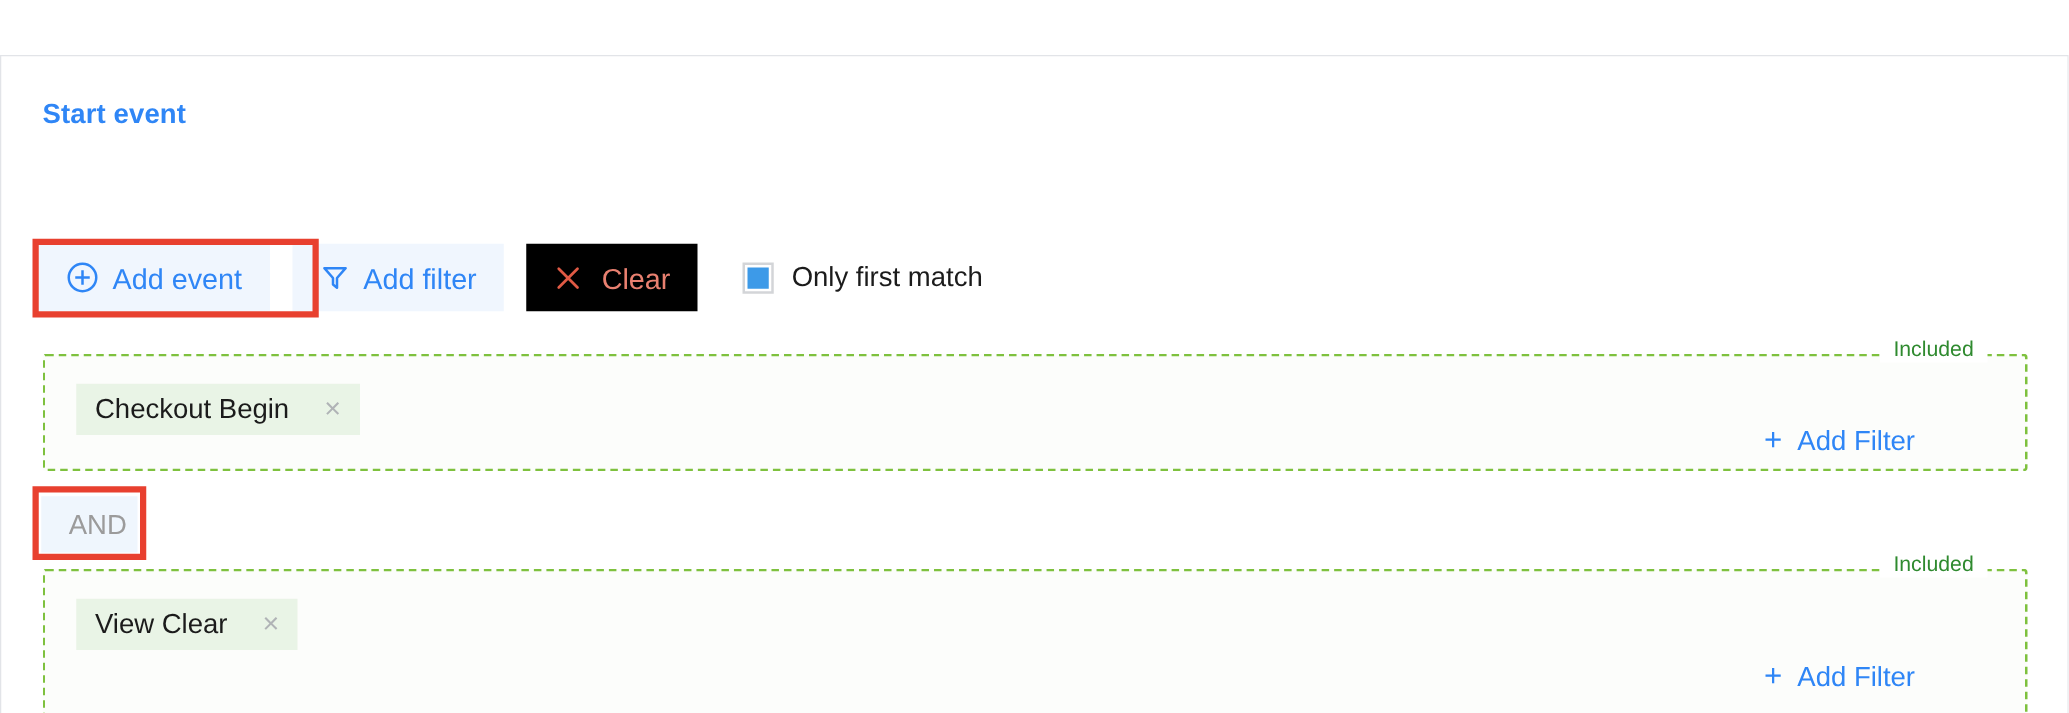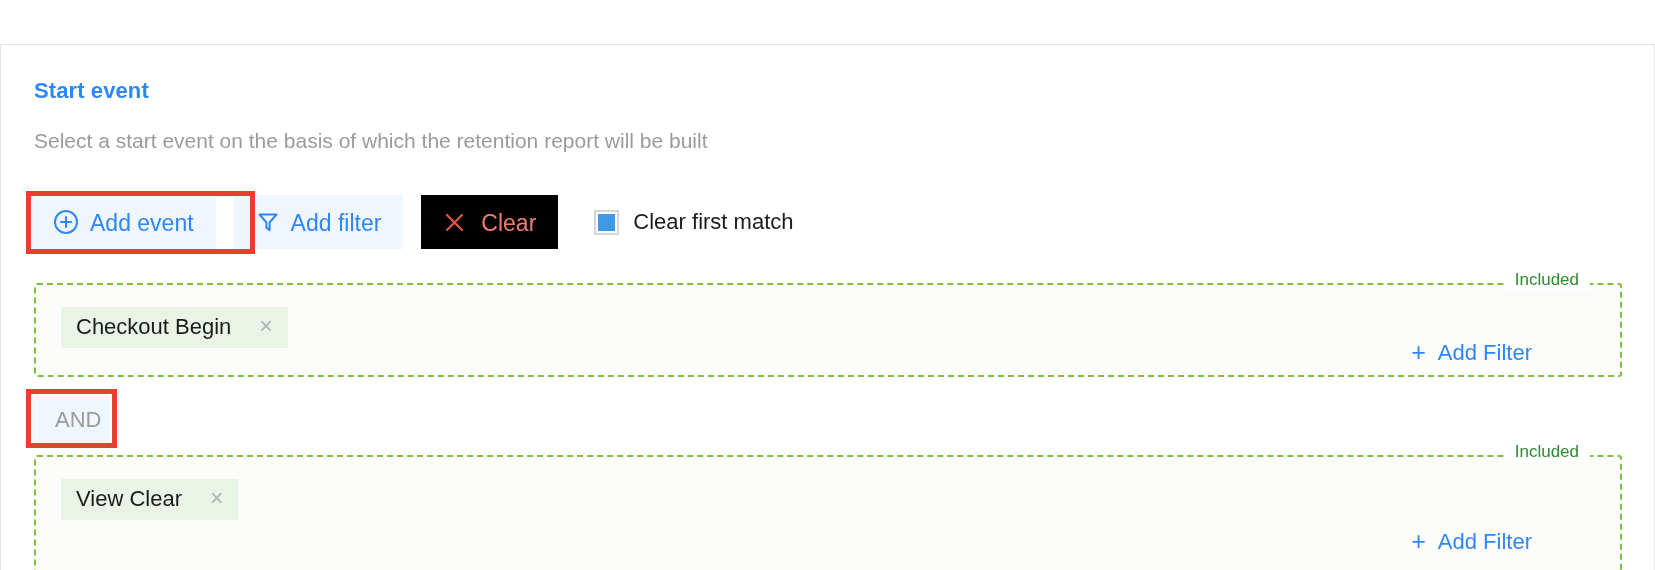--- a/index.html
+++ b/index.html
@@ -208,21 +208,20 @@
   }
 
   svg { display: block; }
 </style>
 </head>
 <body>
 
 <div id="page">
 
   <div class="section-title">Start event</div>
-  <div class="section-desc">Select a start event on the basis of which the retention report will be built</div>
 
   <div class="toolbar">
 
     <div class="tbtn blue">
       <span class="ico">
         <svg width="26" height="26" viewBox="0 0 26 26">
           <circle cx="13" cy="13" r="11" fill="none" stroke="#2f86f6" stroke-width="2"></circle>
           <line x1="13" y1="7.2" x2="13" y2="18.8" stroke="#2f86f6" stroke-width="2"></line>
           <line x1="7.2" y1="13" x2="18.8" y2="13" stroke="#2f86f6" stroke-width="2"></line>
         </svg>
@@ -250,21 +249,21 @@
           <line x1="19" y1="4" x2="4" y2="19" stroke="#e05a45" stroke-width="2.2" stroke-linecap="round"></line>
         </svg>
       </span>
       <span class="lbl">Clear</span>
     </div>
 
     <div class="chk-wrap">
       <span class="chk-box">
         <span class="inner"></span>
       </span>
-      <span class="chk-label">Clear first match</span>
+      <span class="chk-label">Only first match</span>
     </div>
 
   </div>
 
   <div class="group" id="group-1">
     <span class="group-legend">Included</span>
 
     <span class="chip">
       <span>Checkout Begin</span>
       <span class="chip-x">×</span>

